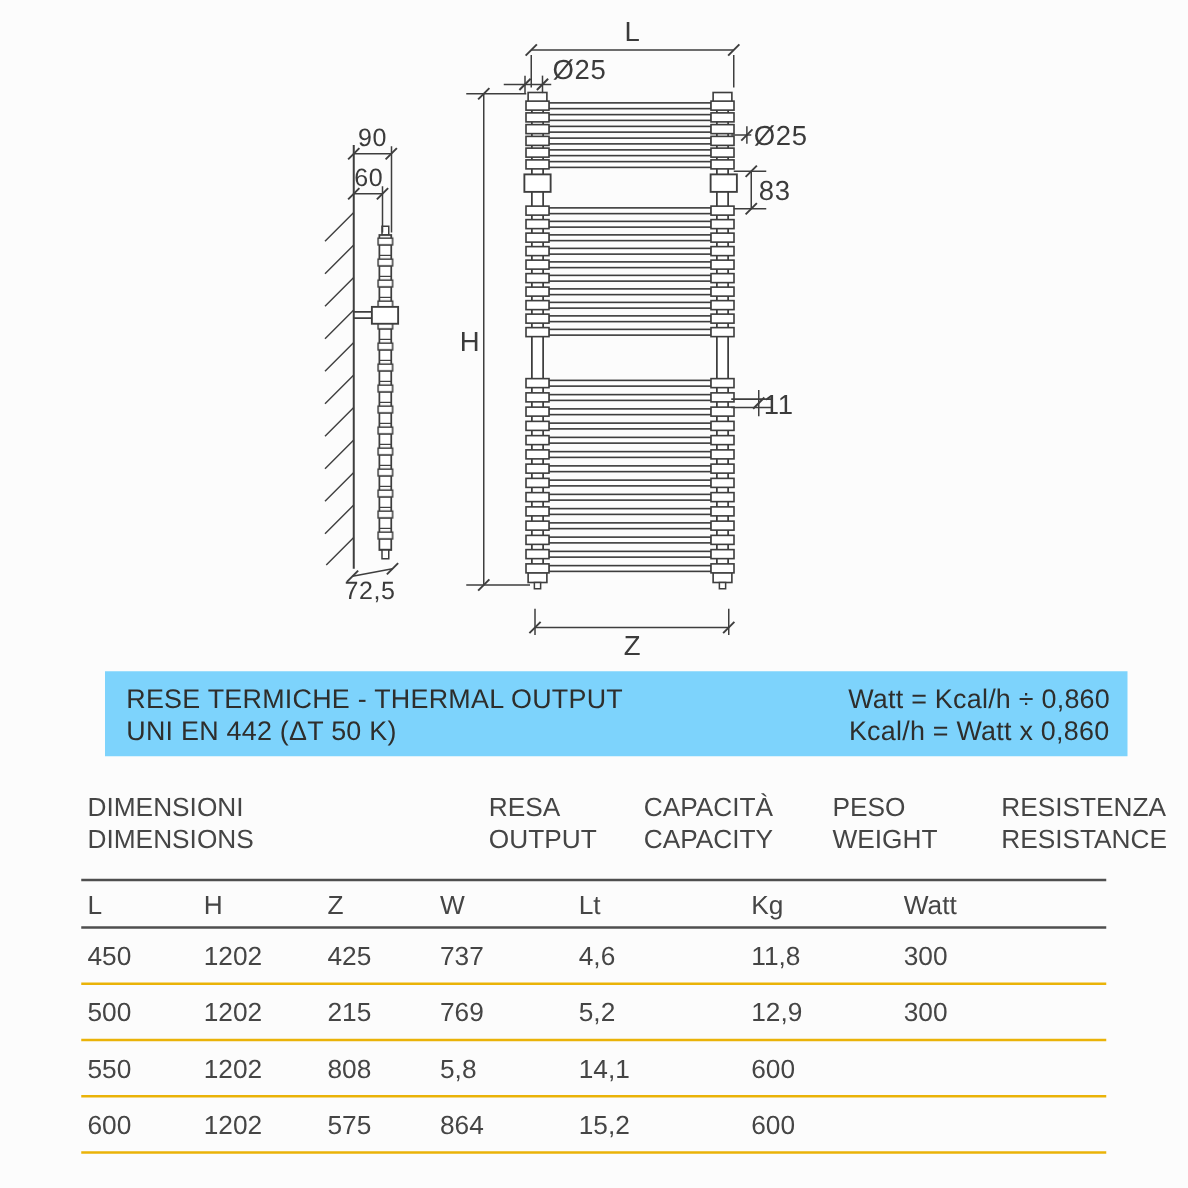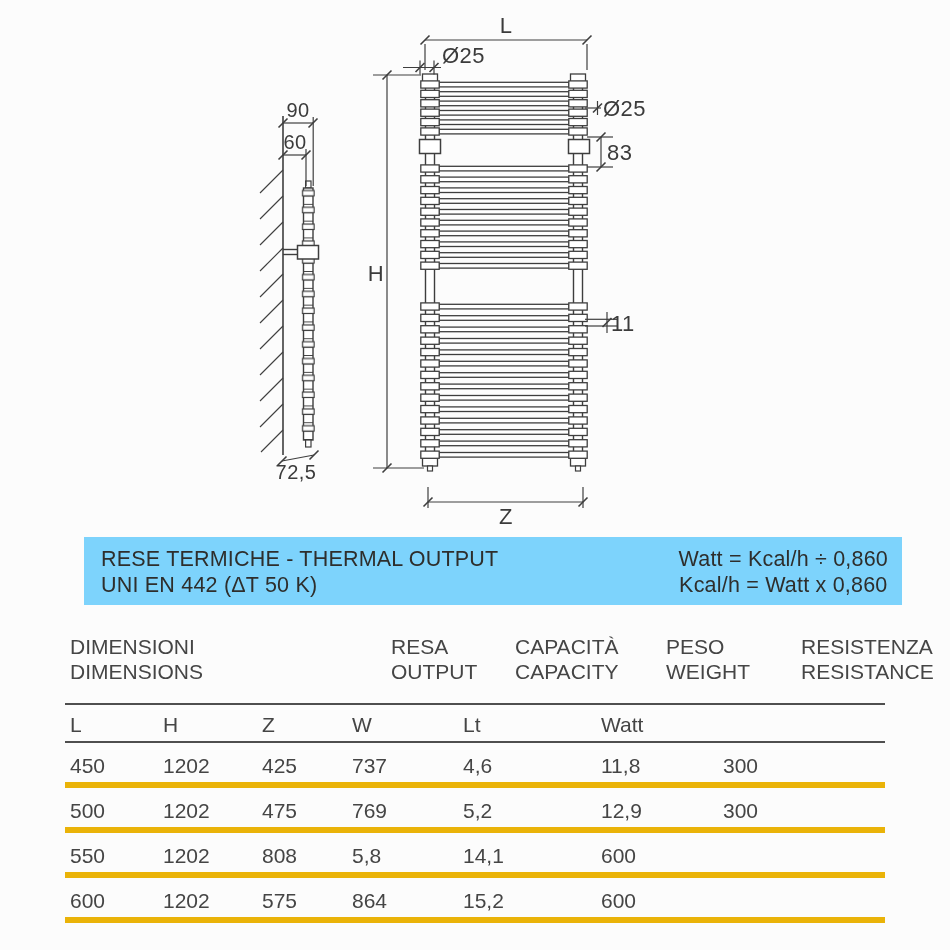--- a/index.html
+++ b/index.html
@@ -39,21 +39,21 @@
   }
   .group-row{align-items:end;padding-bottom:19px;min-height:64px;gap:13px;}
   .group-cell .it{line-height:25px;}
   .group-cell .en{line-height:25px;}
   .span3{grid-column:1 / 4;}
   .subhead{
     border-top:2px solid #4f4f4f;border-bottom:2px solid #4f4f4f;
     height:40px;line-height:40px;
   }
   .data-row{
-    border-bottom:6px solid #eab308;
+    border-bottom:2px solid #eab308;
     height:45px;line-height:45px;
   }
   .cell{white-space:nowrap;}
 </style>
 </head>
 <body>
 
 <div class="page">
 
   <svg class="drawing" width="950" height="532" viewBox="0 0 950 532">
@@ -279,36 +279,37 @@
         <div class="en">RESISTANCE</div>
       </div>
     </div>
 
     <div class="trow subhead">
       <div class="cell">L</div>
       <div class="cell">H</div>
       <div class="cell">Z</div>
       <div class="cell">W</div>
       <div class="cell">Lt</div>
+      <div class="cell">Kg</div>
       <div class="cell">Watt</div>
     </div>
 
     <div class="trow data-row">
       <div class="cell">450</div>
       <div class="cell">1202</div>
       <div class="cell">425</div>
       <div class="cell">737</div>
       <div class="cell">4,6</div>
       <div class="cell">11,8</div>
       <div class="cell">300</div>
     </div>
     <div class="trow data-row">
       <div class="cell">500</div>
       <div class="cell">1202</div>
-      <div class="cell">475</div>
+      <div class="cell">215</div>
       <div class="cell">769</div>
       <div class="cell">5,2</div>
       <div class="cell">12,9</div>
       <div class="cell">300</div>
     </div>
     <div class="trow data-row">
       <div class="cell">550</div>
       <div class="cell">1202</div>
       <div class="cell">808</div>
       <div class="cell">5,8</div>

